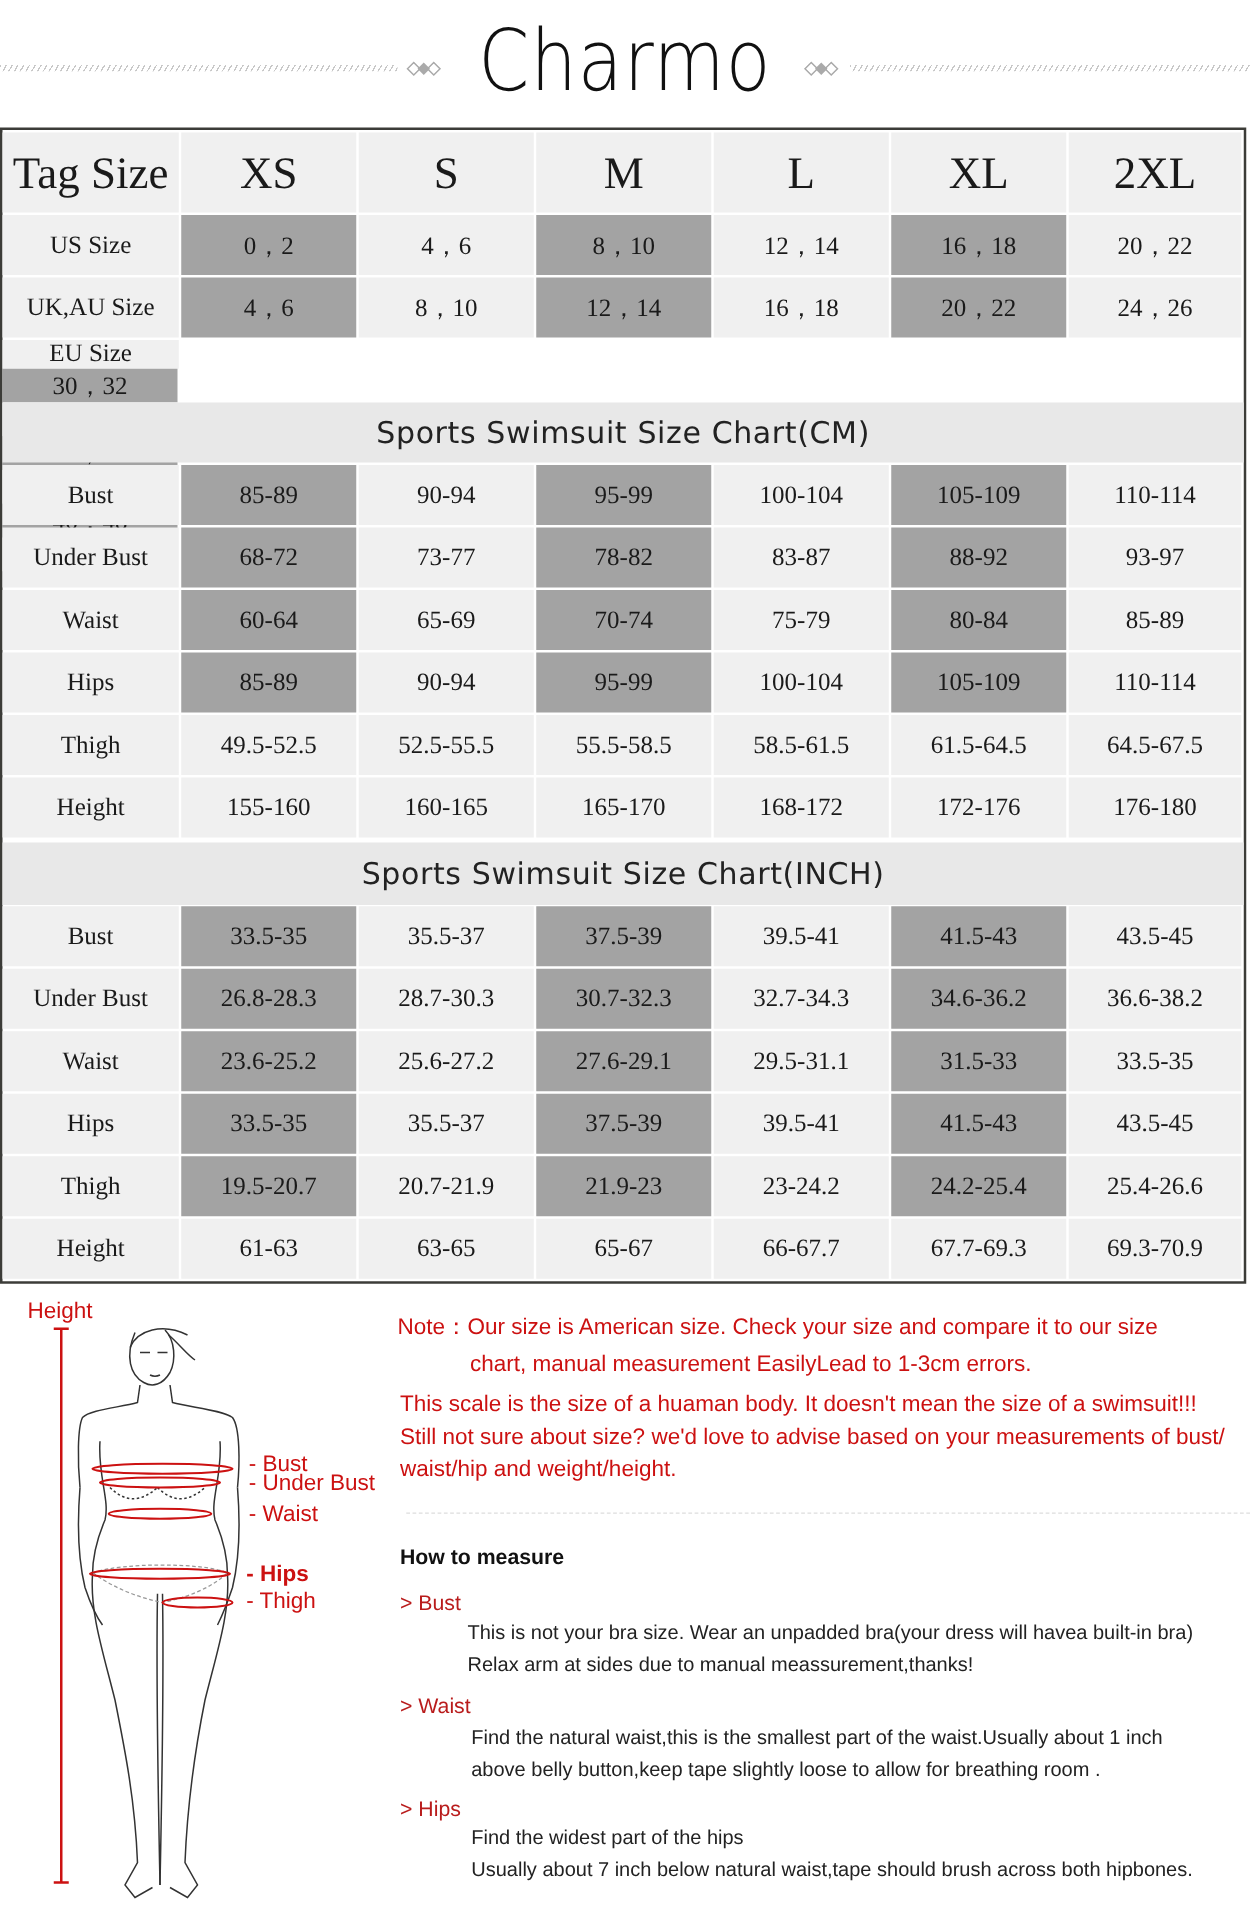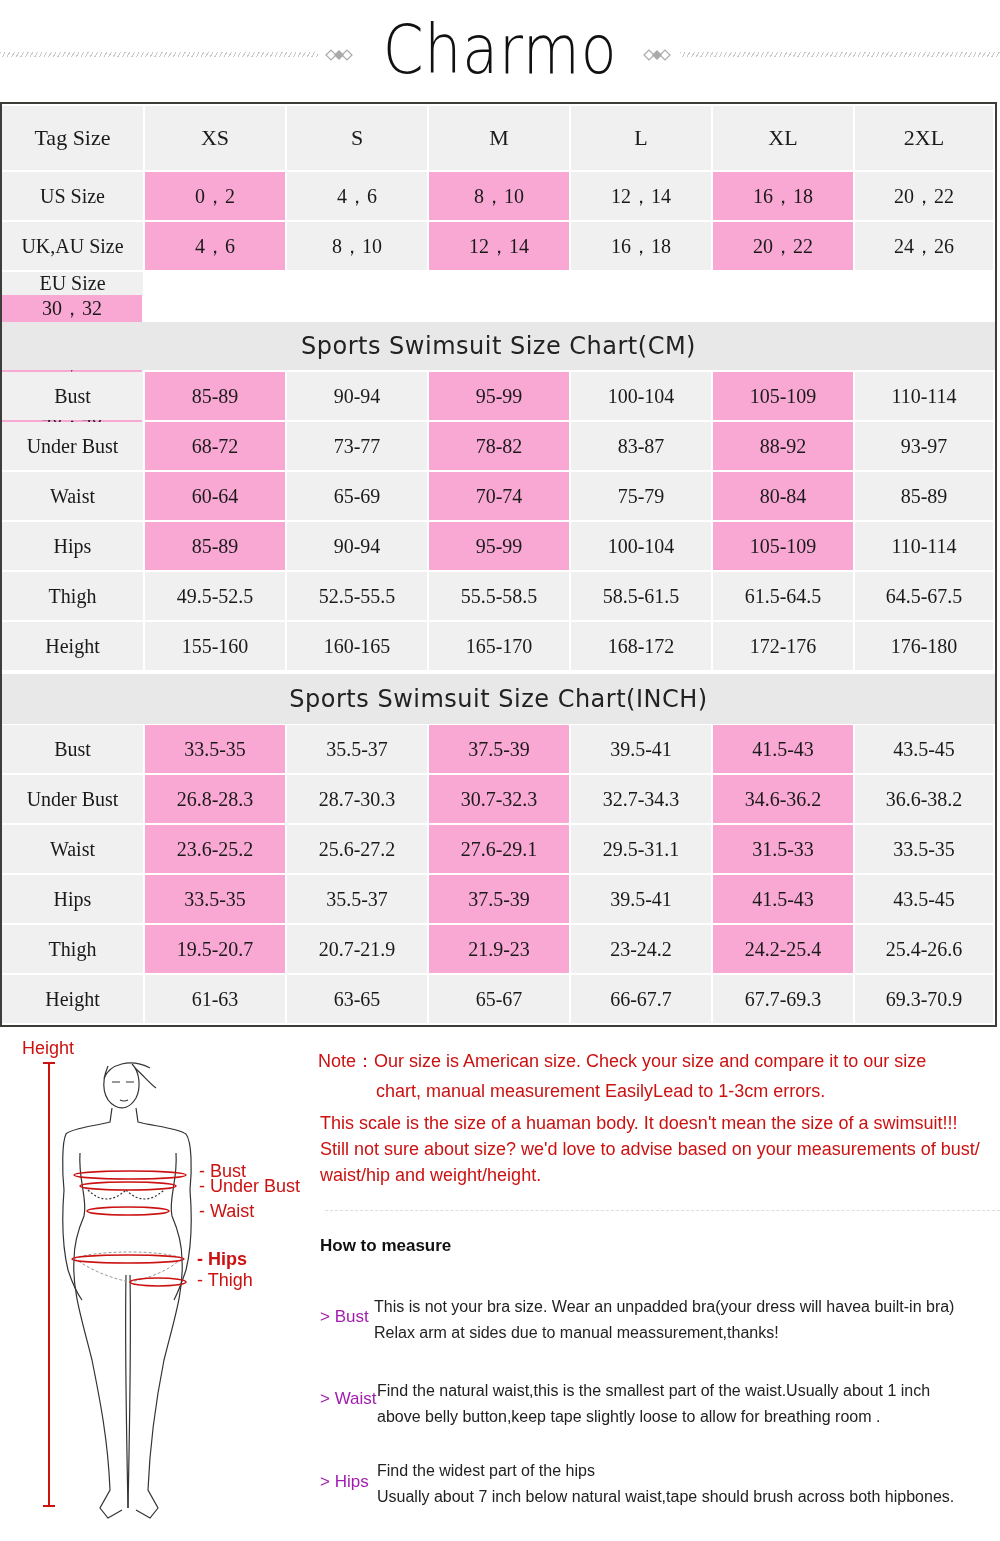--- a/index.html
+++ b/index.html
@@ -20,36 +20,36 @@
 
   
   .chart { position:absolute; left:0; top:102px; width:993px; height:921px;
     border:2px solid #3c3c38; background:#ffffff; }
   .row { position:absolute; left:0; width:993px; display:flex; }
   .cell { box-sizing:border-box; height:100%; display:flex; align-items:center; justify-content:center;
     background:#f0f0f0; color:#1a1a1a; font-size:20px; margin-right:2px; }
   .cell.label { width:141px; }
   .cell.val { width:140px; }
   .cell.val:last-child { margin-right:0; width:138px; }
-  .cell.shade { background:#f9a8d4; }
-  .row.head .cell { font-size:22px; }
+  .cell.shade { background:#a3a3a3; }
+  .row.head .cell { font-size:36px; }
   .section { position:absolute; left:0; width:993px; background:#e8e8e8; display:flex; align-items:center; justify-content:center;
     font-family:"DejaVu Sans", sans-serif; font-size:24px; color:#222; letter-spacing:0.5px; }
 
   
   .figure { position:absolute; left:0; top:1030px; width:310px; height:511px; }
   .fig-label { position:absolute; font-family:"Liberation Sans", sans-serif; font-size:18px; color:#cc1111; }
   .notes { position:absolute; left:318px; top:1040px; width:682px; font-family:"Liberation Sans", sans-serif; }
   .red { color:#cc1111; font-size:18px; line-height:26px; }
   .note-line1 { position:absolute; left:0; top:8px; white-space:nowrap; }
   .note-line2 { position:absolute; left:58px; top:38px; white-space:nowrap; }
   .warn { position:absolute; left:2px; top:70px; white-space:nowrap; line-height:26px; }
   .divider { position:absolute; left:325px; top:1210px; width:675px; border-top:1px dashed #dddddd; }
   .howto { position:absolute; left:320px; top:1236px; font-family:"Liberation Sans", sans-serif; font-weight:bold; font-size:17px; color:#111; }
-  .step-title { position:absolute; left:320px; font-family:"Liberation Sans", sans-serif; font-size:17px; color:#a21caf;margin-top:34px; }
+  .step-title { position:absolute; left:320px; font-family:"Liberation Sans", sans-serif; font-size:17px; color:#b91c1c; }
   .step-text { position:absolute; font-family:"Liberation Sans", sans-serif; font-size:16px; color:#222; white-space:nowrap; line-height:26px; }
 </style>
 </head>
 <body>
 
 <div class="brand">
   <div class="brand-rule left"></div>
   <svg class="diamonds left" viewBox="0 0 34 18">
     <polygon points="4,9 9,4 14,9 9,14" fill="none" stroke="#aaa" stroke-width="1.2"></polygon>
     <polygon points="12,9 17,4 22,9 17,14" fill="#aaa"></polygon>

